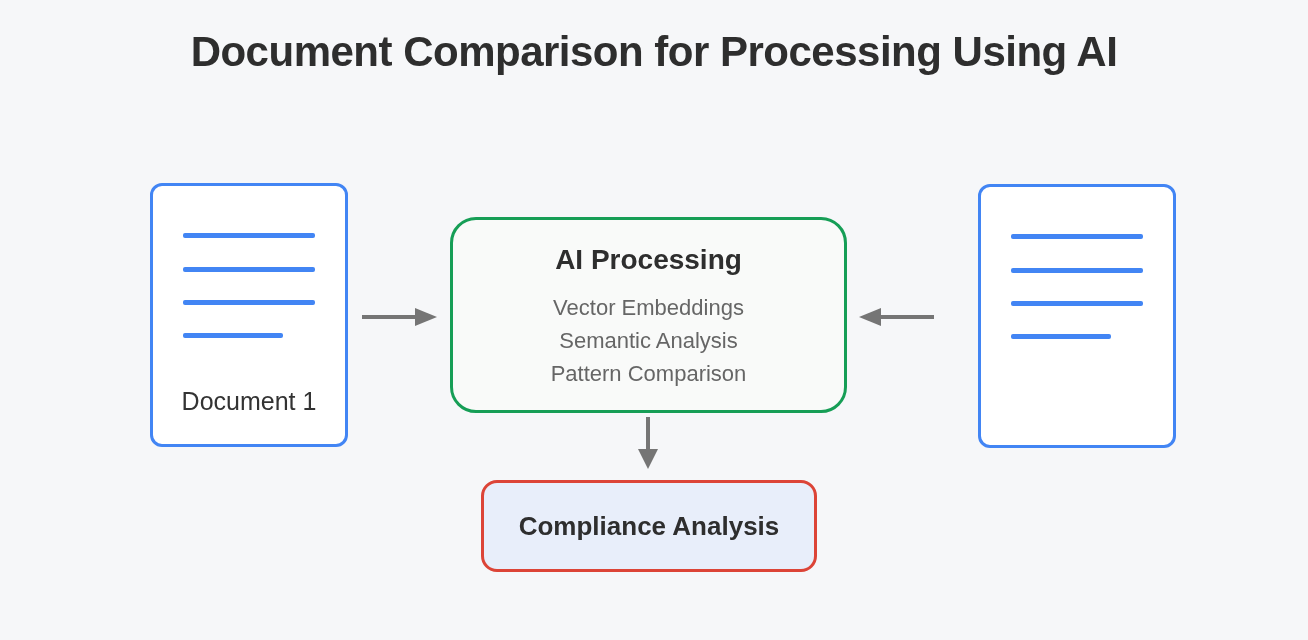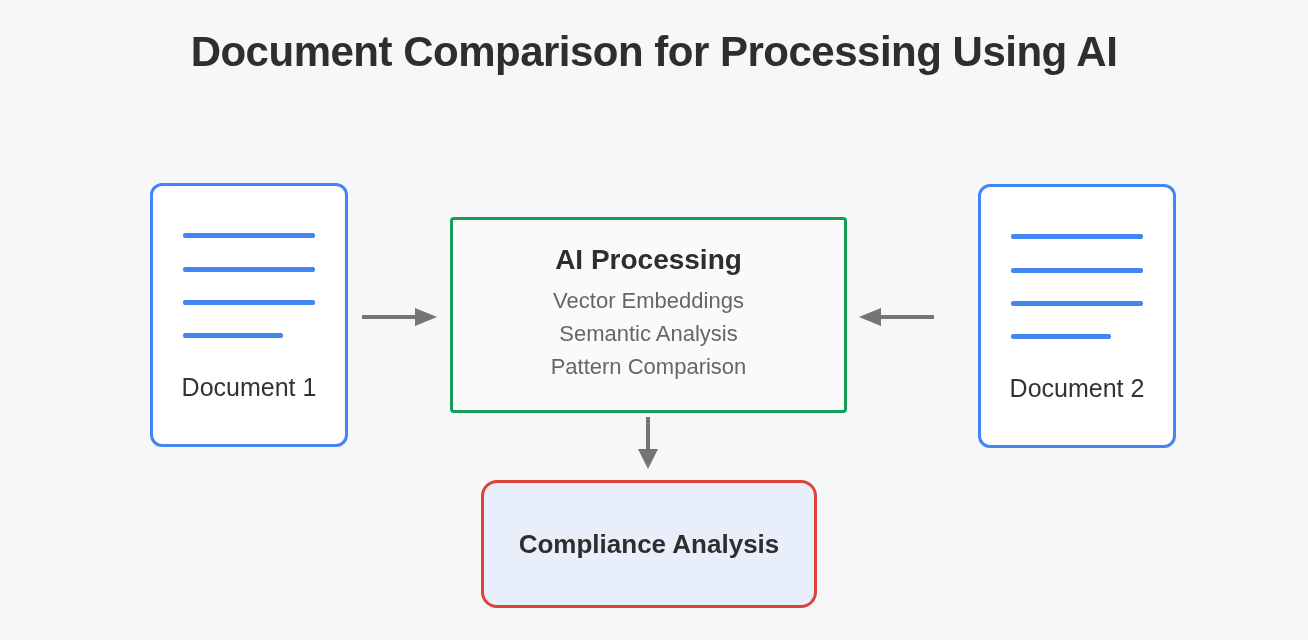--- a/index.html
+++ b/index.html
@@ -35,42 +35,42 @@
   .doc-lines{position:absolute;left:0;top:0;width:100%;height:100%;}
   .doc-line{
     position:absolute;left:30px;width:132px;height:5px;
     background:var(--blue);border-radius:2px;
   }
   .doc-line.l1{top:47px;}
   .doc-line.l2{top:81px;}
   .doc-line.l3{top:114px;}
   .doc-line.l4{top:147px;width:100px;}
   .doc-label{
-    position:absolute;bottom:42px;left:0;width:100%;
+    position:absolute;bottom:28px;left:0;width:100%;
     text-align:center;font-size:25px;color:#333333;
   }
 
   .ai-node{
     position:absolute;left:450px;top:217px;width:397px;height:196px;
     background:var(--ai-fill);
     border:3px solid var(--green);
-    border-radius:4px;
+    border-radius:26px;
     text-align:center;
   }
   .ai-title{
     margin-top:24px;
     font-size:28px;font-weight:700;color:var(--dark-text);
   }
-  .ai-items{margin-top:8px;list-style:none;}
+  .ai-items{margin-top:15px;list-style:none;}
   .ai-items li{
     font-size:22px;line-height:33px;color:var(--gray-text);
   }
 
   .compliance-node{
-    position:absolute;left:481px;top:480px;width:336px;height:128px;
+    position:absolute;left:481px;top:480px;width:336px;height:92px;
     background:var(--compliance-fill);
     border:3px solid var(--red);
     border-radius:16px;
     display:flex;align-items:center;justify-content:center;
   }
   .compliance-label{
     font-size:26px;font-weight:700;color:var(--dark-text);
   }
 
   .arrow{position:absolute;color:var(--arrow);}
@@ -119,21 +119,20 @@
     </svg>
   </div>
 
   <div class="doc-node doc2">
     <div class="doc-lines">
       <div class="doc-line l1"></div>
       <div class="doc-line l2"></div>
       <div class="doc-line l3"></div>
       <div class="doc-line l4"></div>
     </div>
-    <div class="doc-label">Document 2</div>
   </div>
 
   <div class="arrow arrow-down">
     <svg width="26" height="54" viewBox="0 0 26 54" aria-hidden="true">
       <line x1="13" y1="1" x2="13" y2="35" stroke="currentColor" stroke-width="4"></line>
       <polygon points="3,33 23,33 13,53" fill="currentColor"></polygon>
     </svg>
   </div>
 
   <div class="compliance-node">

